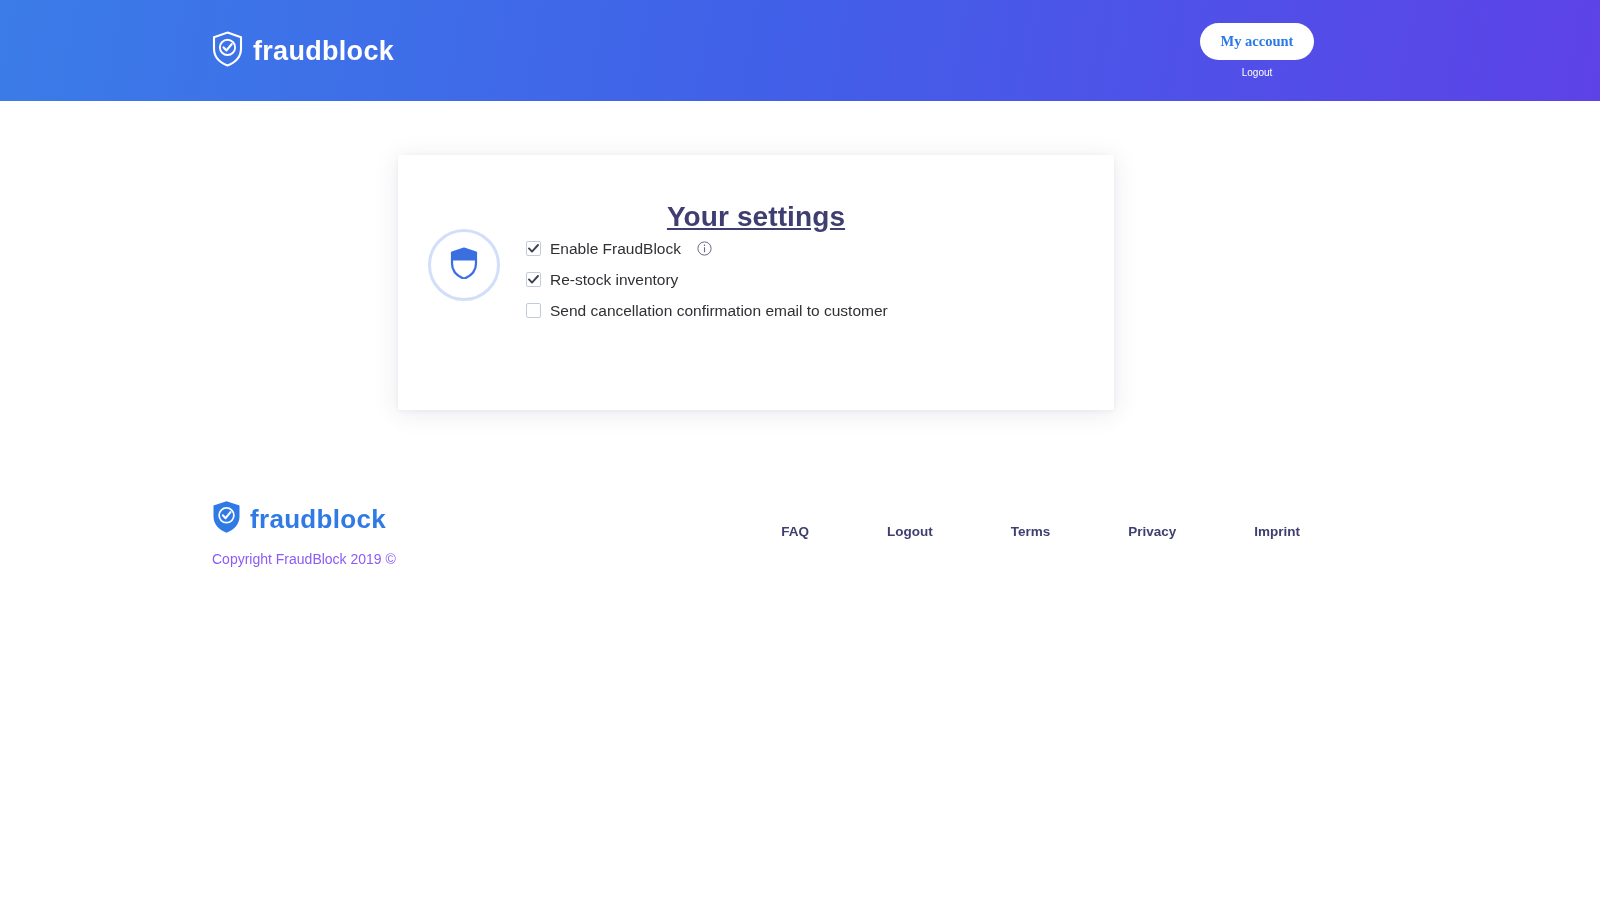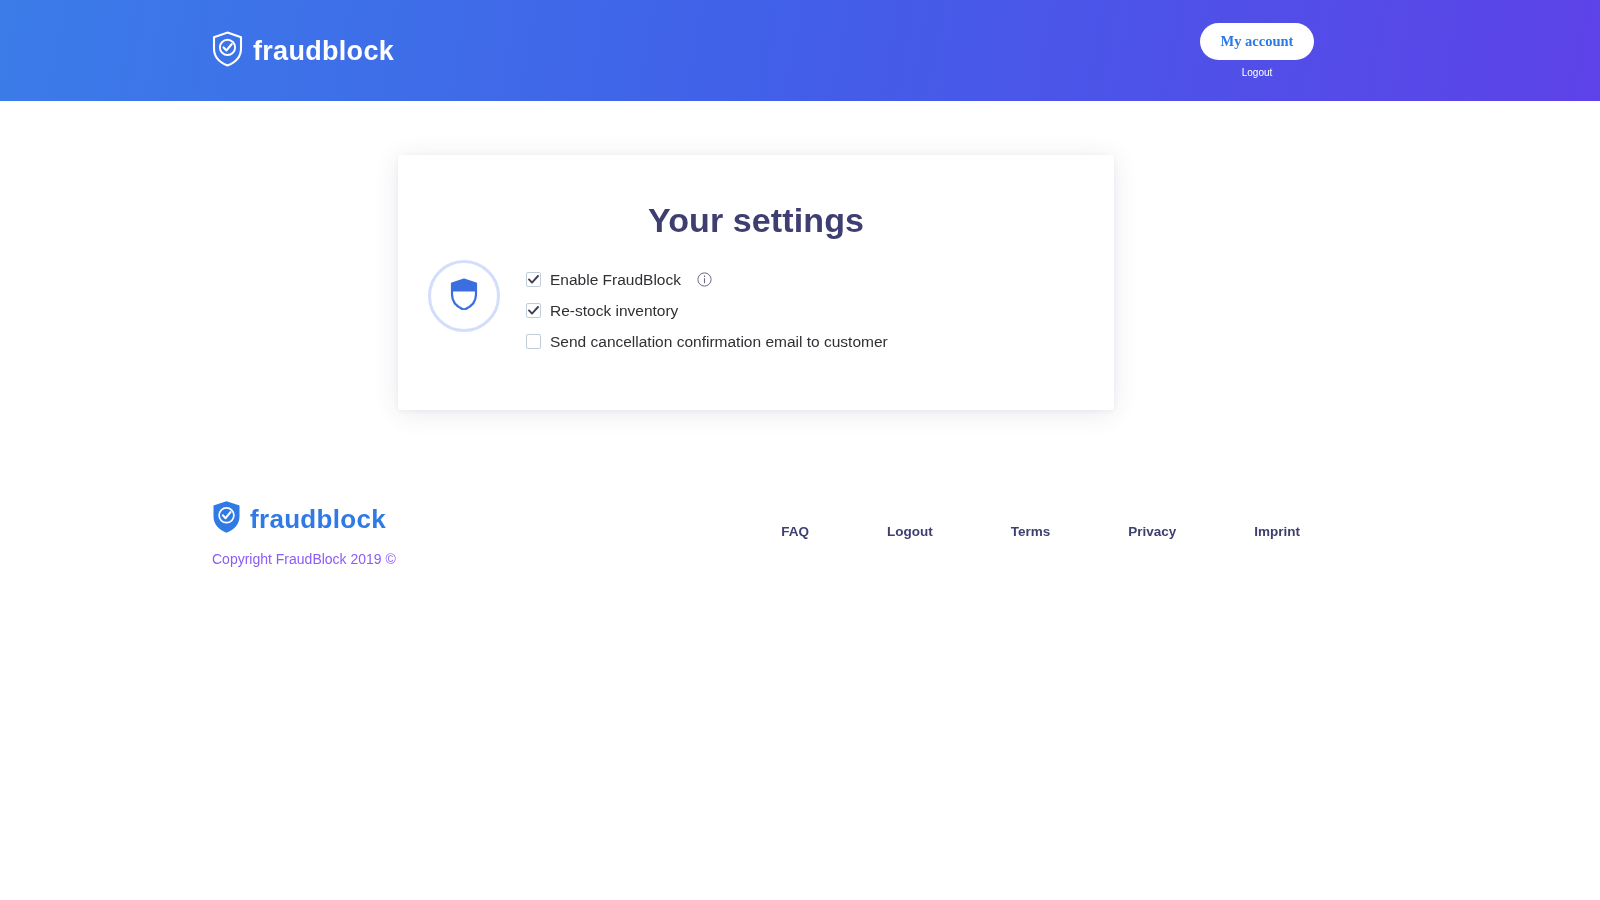--- a/index.html
+++ b/index.html
@@ -79,29 +79,29 @@
     top: 54px;
     width: 716px;
     height: 255px;
     background: #ffffff;
     border-radius: 2px;
     box-shadow: 0 3px 26px rgba(40, 45, 90, 0.10), 0 1px 5px rgba(40, 45, 90, 0.05);
   }
   .card-title {
     text-align: center;
     color: #3e3e70;
-    font-size: 34px;
+    font-size: 28px;
     font-weight: bold;
     margin: 0;
     padding-top: 46px;
     letter-spacing: 0.1px;
+    text-decoration: underline;
   }
   .card-body {
     position: relative;
-    margin-top: 24px;
     padding-left: 128px;
   }
   .shield-circle {
     position: absolute;
     left: 30px;
     top: -4px;
     width: 72px;
     height: 72px;
     border-radius: 50%;
     border: 3px solid #d3dffa;

